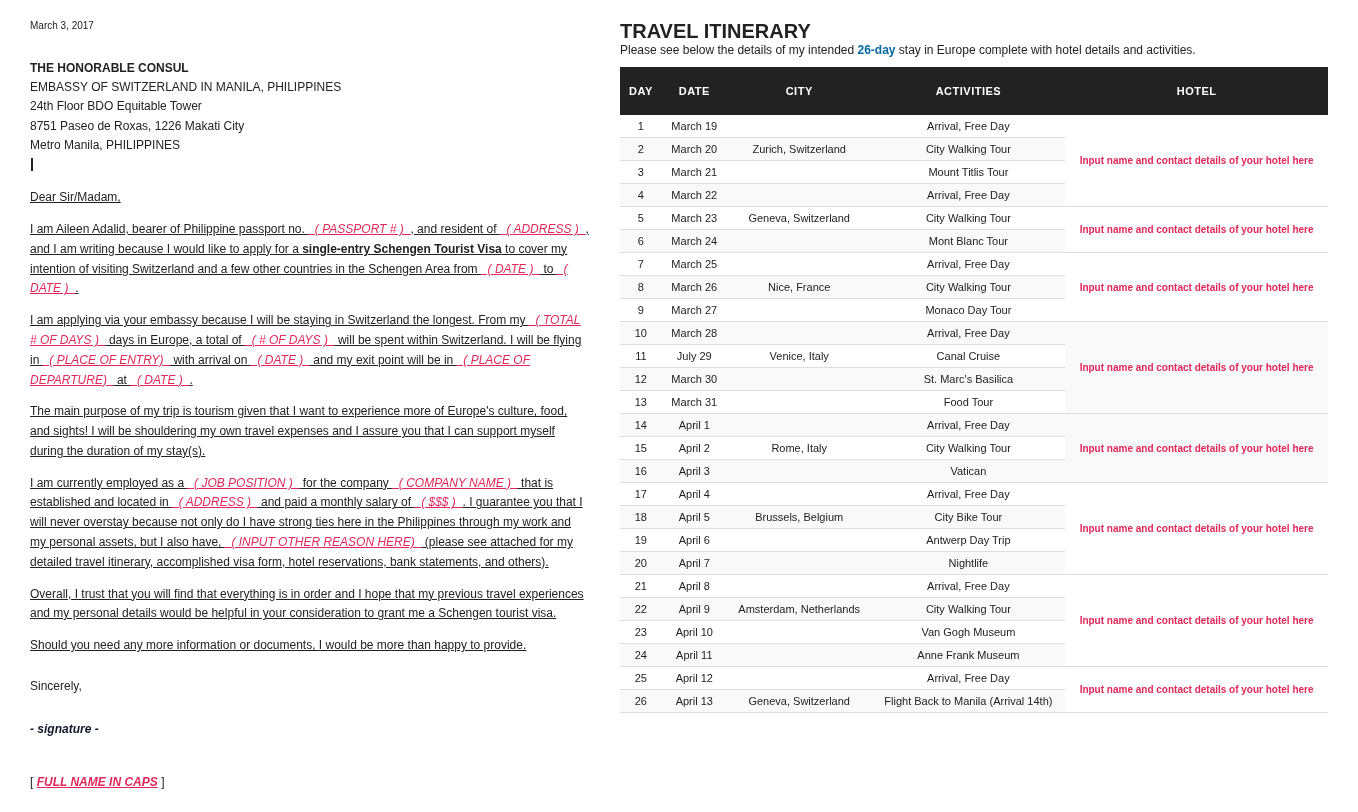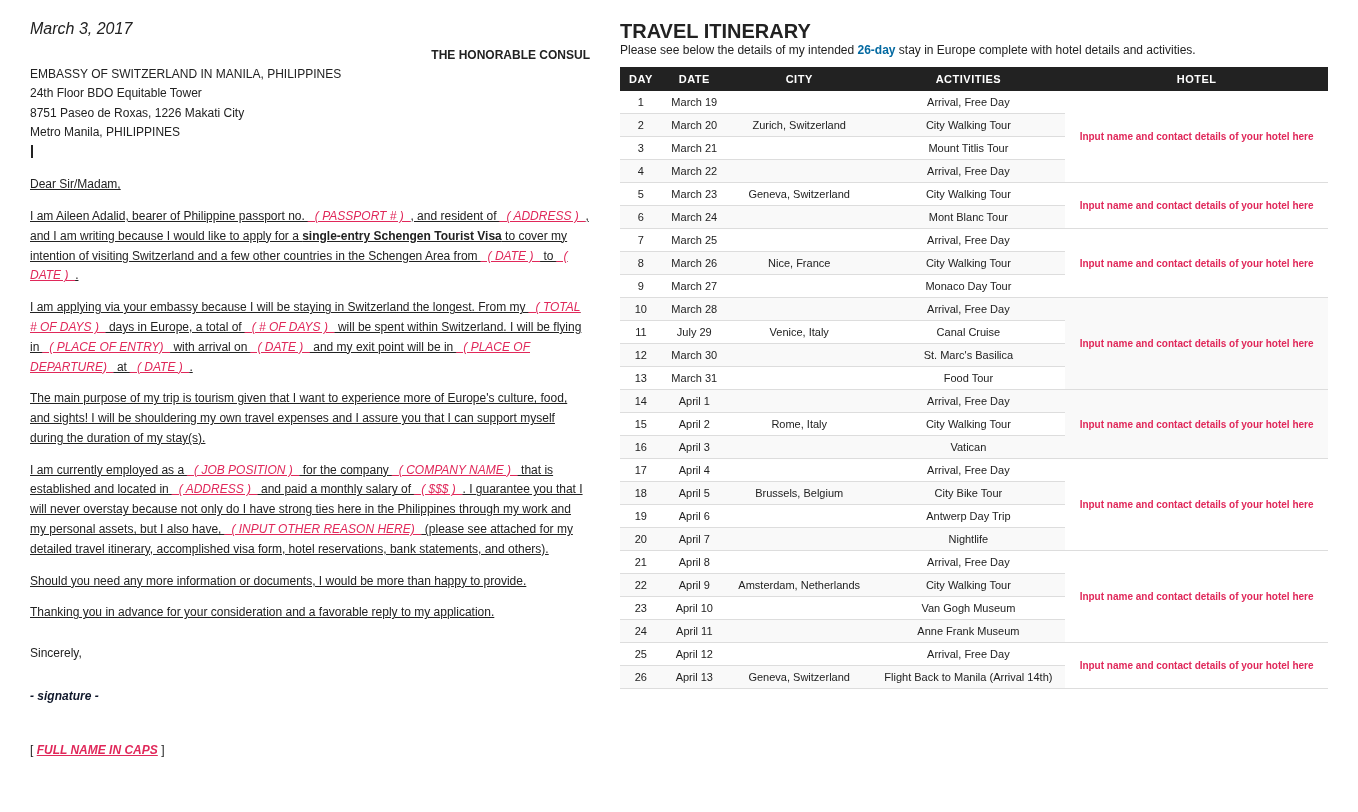--- a/index.html
+++ b/index.html
@@ -13,43 +13,42 @@
       gap: 30px;
     }
     .left-column {
       width: 560px;
       flex-shrink: 0;
     }
     .right-column {
       flex: 1;
     }
     .date-line {
-      font-size: 16px;
-      margin-bottom: 8px;
-      font-style: italic;
+      font-size: 10px;
+      margin-bottom: 28px;
     }
     .addressee {
       margin-bottom: 14px;
       line-height: 1.6;
     }
     .addressee .bold { font-weight: bold; }
     .salutation {
       margin-bottom: 10px;
     }
     .body-para {
       margin-bottom: 12px;
       line-height: 1.65;
       text-decoration: underline;
     }
     .placeholder {
       color: #e0285a;
       font-style: italic;
       text-decoration: underline;
     }
-    .bold { font-weight: bold; text-align: right; }
+    .bold { font-weight: bold; }
     .signature-block {
       margin-top: 20px;
       line-height: 1.8;
     }
     .sig-line {
       color: #0f172a;
       font-style: italic;
       font-weight: bold;
     }
     .footer-info {
@@ -73,21 +72,21 @@
     table {
       width: 100%;
       border-collapse: collapse;
       font-size: 11px;
     }
     thead tr {
       background: #222;
       color: #fff;
     }
     thead th {
-      padding: 6px 8px;
+      padding: 18px 8px;
       text-align: center;
       font-size: 11px;
       letter-spacing: 0.5px;
     }
     tbody tr {
       border-bottom: 1px solid #ddd;
     }
     tbody td {
       padding: 5px 8px;
       text-align: center;
@@ -140,24 +139,24 @@
   <div class="body-para">
     <span>I am applying via your embassy because I will be staying in Switzerland the longest. From my </span><span class="placeholder">_( TOTAL # OF DAYS )_</span><span> days in Europe, a total of </span><span class="placeholder">_( # OF DAYS )_</span><span> will be spent within Switzerland. I will be flying in </span><span class="placeholder">_( PLACE OF ENTRY)_</span><span> with arrival on </span><span class="placeholder">_( DATE )_</span><span> and my exit point will be in </span><span class="placeholder">_( PLACE OF DEPARTURE)_</span><span> at </span><span class="placeholder">_( DATE )_</span><span>.</span>
   </div>
 
   <div class="body-para">The main purpose of my trip is tourism given that I want to experience more of Europe's culture, food, and sights! I will be shouldering my own travel expenses and I assure you that I can support myself during the duration of my stay(s).</div>
 
   <div class="body-para">
     <span>I am currently employed as a </span><span class="placeholder">_( JOB POSITION )_</span><span> for the company </span><span class="placeholder">_( COMPANY NAME )_</span><span> that is established and located in </span><span class="placeholder">_( ADDRESS )_</span><span> and paid a monthly salary of </span><span class="placeholder">_( $$$ )_</span><span>. I guarantee you that I will never overstay because not only do I have strong ties here in the Philippines through my work and my personal assets, but I also have, </span><span class="placeholder">_( INPUT OTHER REASON HERE)_</span><span> (please see attached for my detailed travel itinerary, accomplished visa form, hotel reservations, bank statements, and others).</span>
   </div>
 
+  <div class="body-para">Overall, I trust that you will find that everything is in order and I hope that my previous travel experiences and my personal details would be helpful in your consideration to grant me a Schengen tourist visa.</div>
 
   <div class="body-para">Should you need any more information or documents, I would be more than happy to provide.</div>
 
-  <div class="body-para">Thanking you in advance for your consideration and a favorable reply to my application.</div>
 
   <div class="signature-block">
     <div>Sincerely,</div>
     <br>
     <div class="sig-line">- signature -</div>
     <br>
     <div class="footer-info">
       <div>
         <span>[ </span><span class="placeholder bold">FULL NAME IN CAPS</span><span> ]</span>
       </div>

